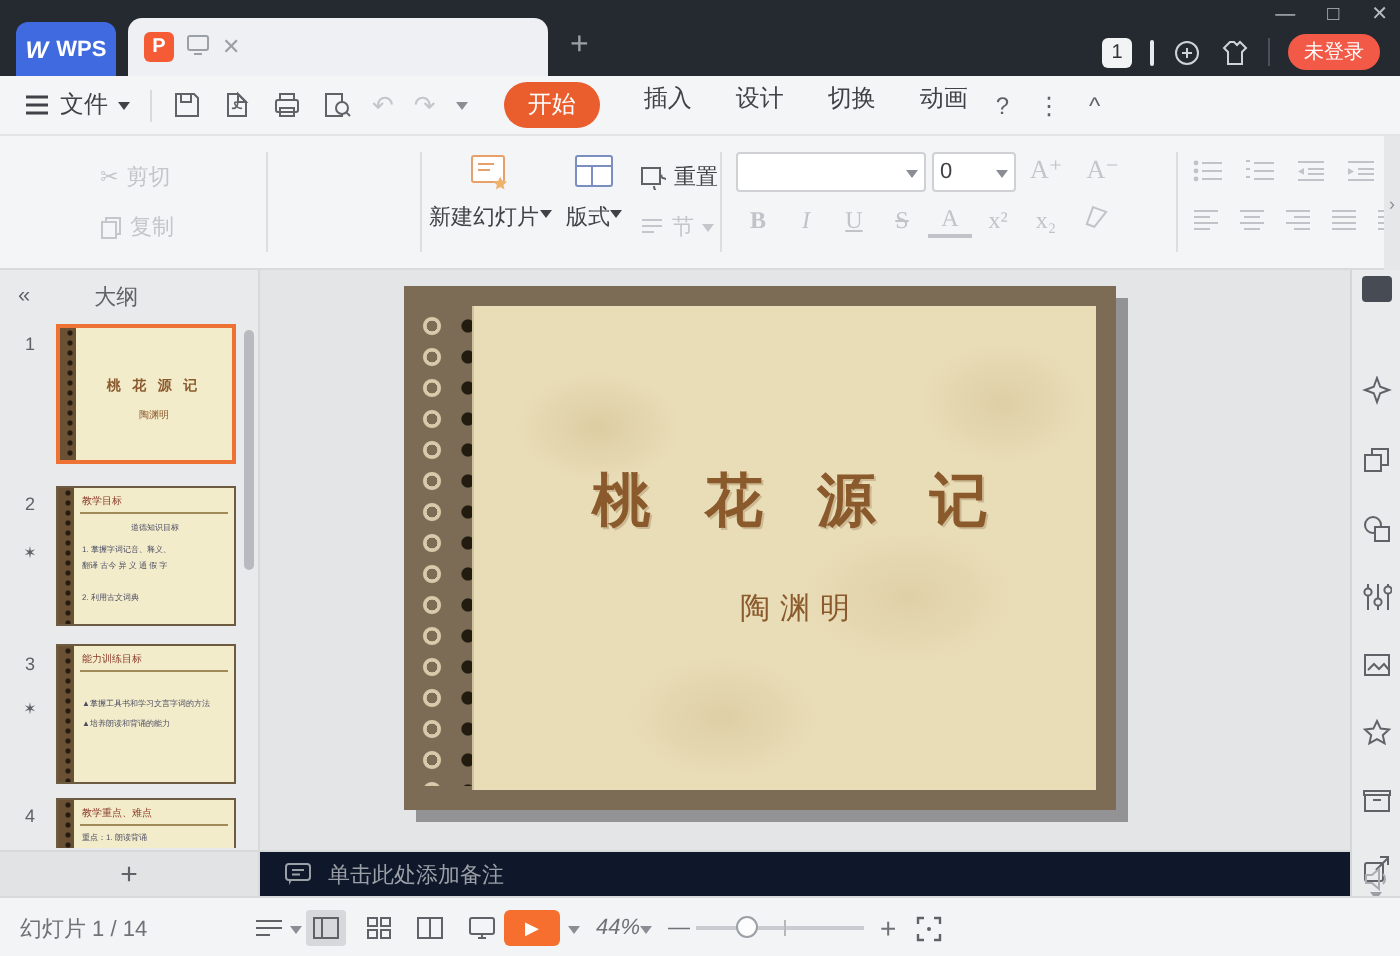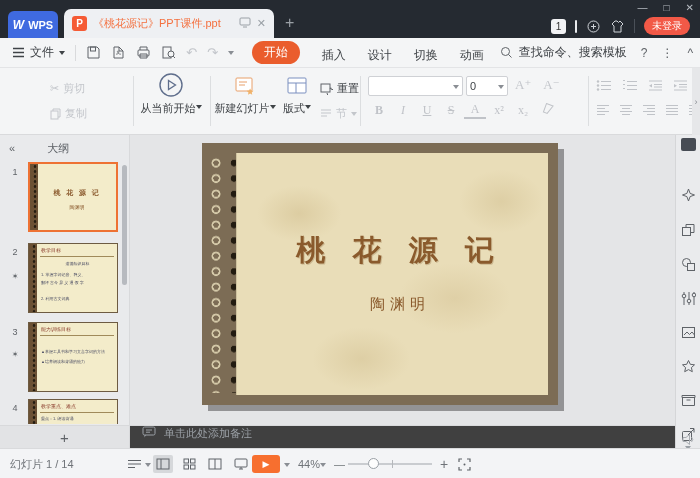--- a/index.html
+++ b/index.html
@@ -32,21 +32,21 @@
 
   
   .menubar { position:absolute; left:0; top:38px; width:700px; height:30px; background:#f4f5f6;
     border-bottom:1px solid #e3e4e6; display:flex; align-items:center; color:#3f4347; font-size:12px; }
   .mb-file { display:flex; align-items:center; gap:5px; padding:0 10px 0 12px; }
   .vdiv { width:1px; height:16px; background:#d9dadc; }
   .mb-icons { display:flex; align-items:center; gap:10px; padding:0 10px; }
   .mb-icons svg { display:block; }
   .dis { color:#c3c6cb !important; }
   .caret { display:inline-block; width:0; height:0; border:3px solid transparent; border-top:4px solid currentColor; margin-top:4px; }
-  .mb-tabs { display:flex; align-items:flex-end; gap:22px; margin-left:8px; }
+  .mb-tabs { display:flex; align-items:flex-start; gap:22px; margin-left:8px; }
   .tab-home { background:#ea5d2d; color:#fff; border-radius:12px; padding:3px 12px; }
   .tab-cut { background:#c6c8cb; display:inline-block; width:14px; height:18px; margin-left:1px; }
   .mb-search { display:flex; align-items:center; gap:6px; margin-left:16px; color:#3f4347; }
   .mb-end { display:flex; align-items:center; gap:14px; margin-left:14px; color:#5f6368; }
 
   
   .toolbar { position:absolute; left:0; top:68px; width:700px; height:67px; background:#f4f5f6;
     border-bottom:1px solid #d9dadc; font-size:11px; color:#3f4347; }
   .tb-div { position:absolute; top:8px; width:1px; height:50px; background:#dcdee0; }
   .big-btn { position:absolute; display:flex; flex-direction:column; align-items:center; gap:3px; }
@@ -109,22 +109,22 @@
     font-family:"Liberation Serif","DejaVu Serif",serif; font-size:15px; color:#8a5a2c; letter-spacing:5px; }
 
   
   .rightstrip { position:absolute; left:675px; top:135px; width:25px; height:313px; background:#eaebed;
     border-left:1px solid #d5d6d8; }
   .rs-handle { position:absolute; left:5px; top:3px; width:15px; height:13px; background:#474c54; border-radius:2px; }
   .rs-ico { position:absolute; left:5px; width:15px; height:15px; color:#5f6368; }
   .rs-ico svg { display:block; }
 
   
-  .notesbar { position:absolute; left:130px; top:425px; width:545px; height:23px; background:#404040;
-    border-top:1px solid #d9dadc; display:flex; gap:8px; padding-left:12px;
+  .notesbar { position:absolute; left:130px; top:425px; width:545px; height:23px; background:#0f172a;
+    border-top:1px solid #d9dadc; display:flex; align-items:center; gap:8px; padding-left:12px;
     color:#9ba0a6; font-size:11px; }
 
   
   .statusbar { position:absolute; left:0; top:448px; width:700px; height:30px; background:#f3f4f6;
     border-top:1px solid #d9dadc; color:#6f7378; font-size:11px; }
   .sb-item { position:absolute; top:0; height:30px; display:flex; align-items:center; }
   .view-ic { width:20px; height:18px; display:flex; align-items:center; justify-content:center; color:#5f6368; }
   .view-ic.active { background:#d6d8db; border-radius:2px; }
   .play-pill { width:28px; height:18px; background:#f76f2f; border-radius:3px; color:#fff;
     display:flex; align-items:center; justify-content:center; font-size:9px; }
@@ -138,21 +138,20 @@
 
 <div class="app">
 
   <div class="titlebar">
     <div class="wps-tab">
       <span class="wps-logo">W</span>
       <span>WPS</span>
     </div>
     <div class="doc-tab">
       <span class="ppt-ico">P</span>
-      <span class="doc-title">《桃花源记》PPT课件.ppt</span>
       <span class="tab-ctl">
         <svg width="12" height="11" viewBox="0 0 12 11">
             <rect x="1" y="1" width="10" height="7" rx="1" fill="none" stroke="#9aa0a6"></rect>
             <path d="M4 10h4" stroke="#9aa0a6"></path>
           </svg>
       </span>
       <span class="tab-ctl">✕</span>
     </div>
     <div class="newtab">+</div>
     <div class="wincontrols">
@@ -219,27 +218,20 @@
       <span class="dis" style="font-size:13px">↷</span>
       <span class="caret" style="color:#8a8e94"></span>
     </div>
     <div class="mb-tabs">
       <span class="tab-home">开始</span>
       <span>插入</span>
       <span>设计</span>
       <span>切换</span>
       <span>动画</span>
     </div>
-    <div class="mb-search">
-      <svg width="13" height="13" viewBox="0 0 13 13">
-          <circle cx="5.5" cy="5.5" r="4" fill="none" stroke="#5f6368"></circle>
-          <path d="M8.5 8.5l3 3" stroke="#5f6368"></path>
-        </svg>
-      <span>查找命令、搜索模板</span>
-    </div>
     <div class="mb-end">
       <span>?</span>
       <span>⋮</span>
       <span>^</span>
     </div>
   </div>
 
   <div class="toolbar">
 
     <div class="small-row dis" style="left:50px; top:13px;">
@@ -248,27 +240,20 @@
     </div>
     <div class="small-row dis" style="left:50px; top:38px;">
       <svg width="11" height="12" viewBox="0 0 11 12">
           <rect x="1" y="3" width="7" height="8" fill="none" stroke="currentColor"></rect>
           <path d="M3 3V1h7v8h-2" fill="none" stroke="currentColor"></path>
         </svg>
       <span>复制</span>
     </div>
     <div class="tb-div" style="left:133px;"></div>
 
-    <div class="big-btn" style="left:137px; top:4px; width:68px;">
-      <svg width="26" height="26" viewBox="0 0 26 26">
-          <circle cx="13" cy="13" r="11" fill="none" stroke="#5f6e8c" stroke-width="1.4"></circle>
-          <path d="M10.5 8.5l7 4.5-7 4.5z" fill="none" stroke="#5f6e8c" stroke-width="1.3"></path>
-        </svg>
-      <span><span>从当前开始</span><span class="caret"></span></span>
-    </div>
     <div class="tb-div" style="left:210px;"></div>
 
     <div class="big-btn" style="left:280px; top:6px; width:34px;">
       <svg width="24" height="24" viewBox="0 0 24 24">
           <rect x="3" y="4" width="18" height="15" rx="1" fill="#fff" stroke="#7a8fbf"></rect>
           <path d="M3 9h18M11 9v10" stroke="#7a8fbf"></path>
         </svg>
       <span><span>版式</span><span class="caret"></span></span>
     </div>
     <div class="big-btn" style="left:214px; top:6px; width:62px;">
@@ -556,21 +541,21 @@
             <path d="M5 11h4M7 9v2" stroke="#5f6368"></path>
           </svg>
       </span>
     </div>
 
     <div class="sb-item" style="left:252px; gap:4px;">
       <span class="play-pill">▶</span>
       <span class="caret" style="color:#8a8e94"></span>
     </div>
 
-    <div class="sb-item" style="left:298px; gap:0;">
+    <div class="sb-item" style="left:298px; gap:0;font-style:italic;">
       <span>44%</span>
       <span class="caret" style="color:#8a8e94"></span>
       <span style="margin-left:8px">—</span>
     </div>
     <div class="slider-track"></div>
     <div class="slider-tick"></div>
     <div class="slider-handle"></div>
     <div class="sb-item" style="left:440px; font-size:14px;">+</div>
     <div class="sb-item" style="left:458px;">
       <svg width="13" height="13" viewBox="0 0 13 13">

